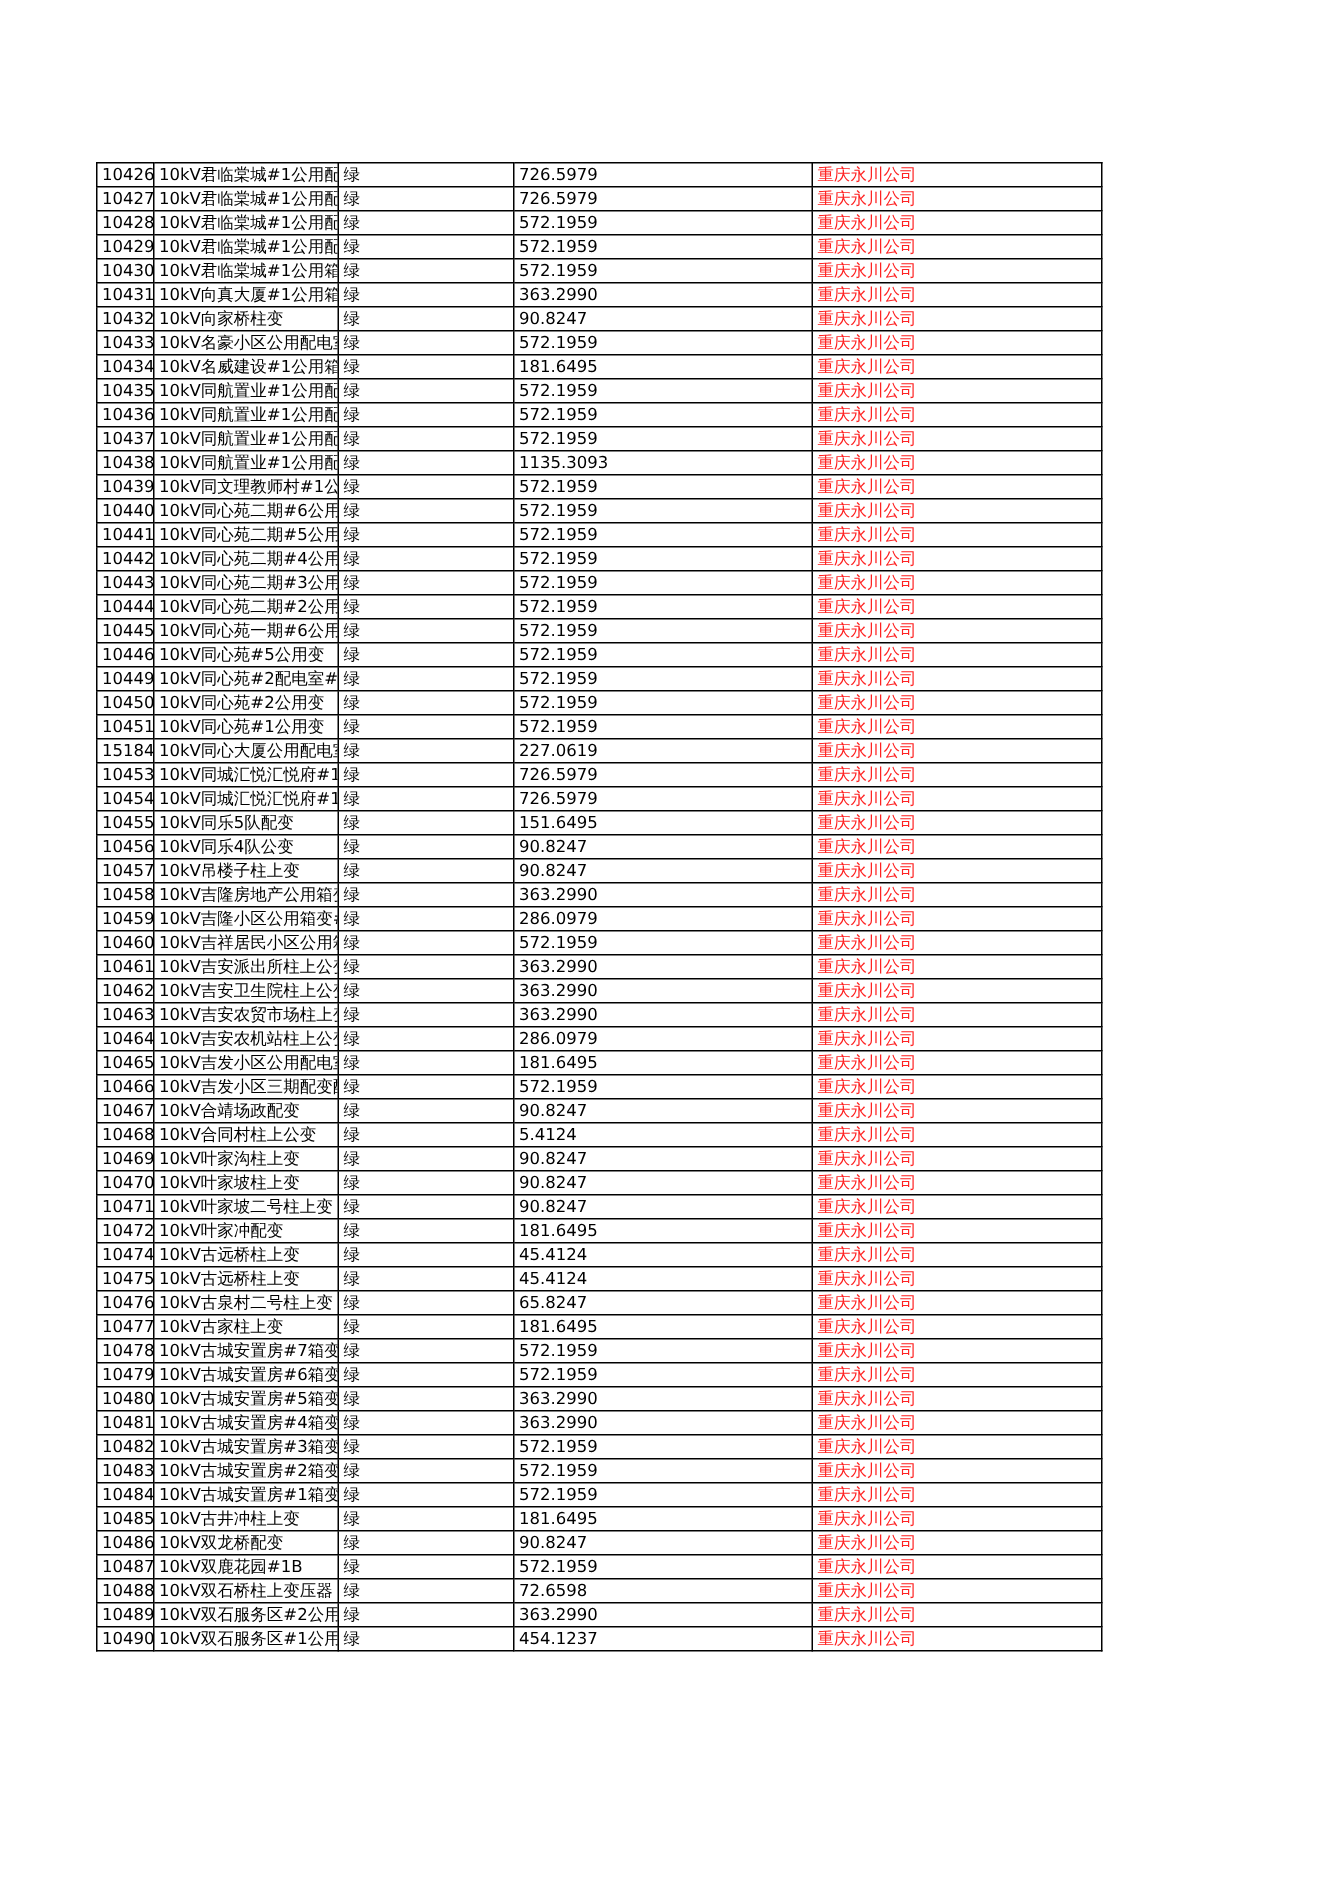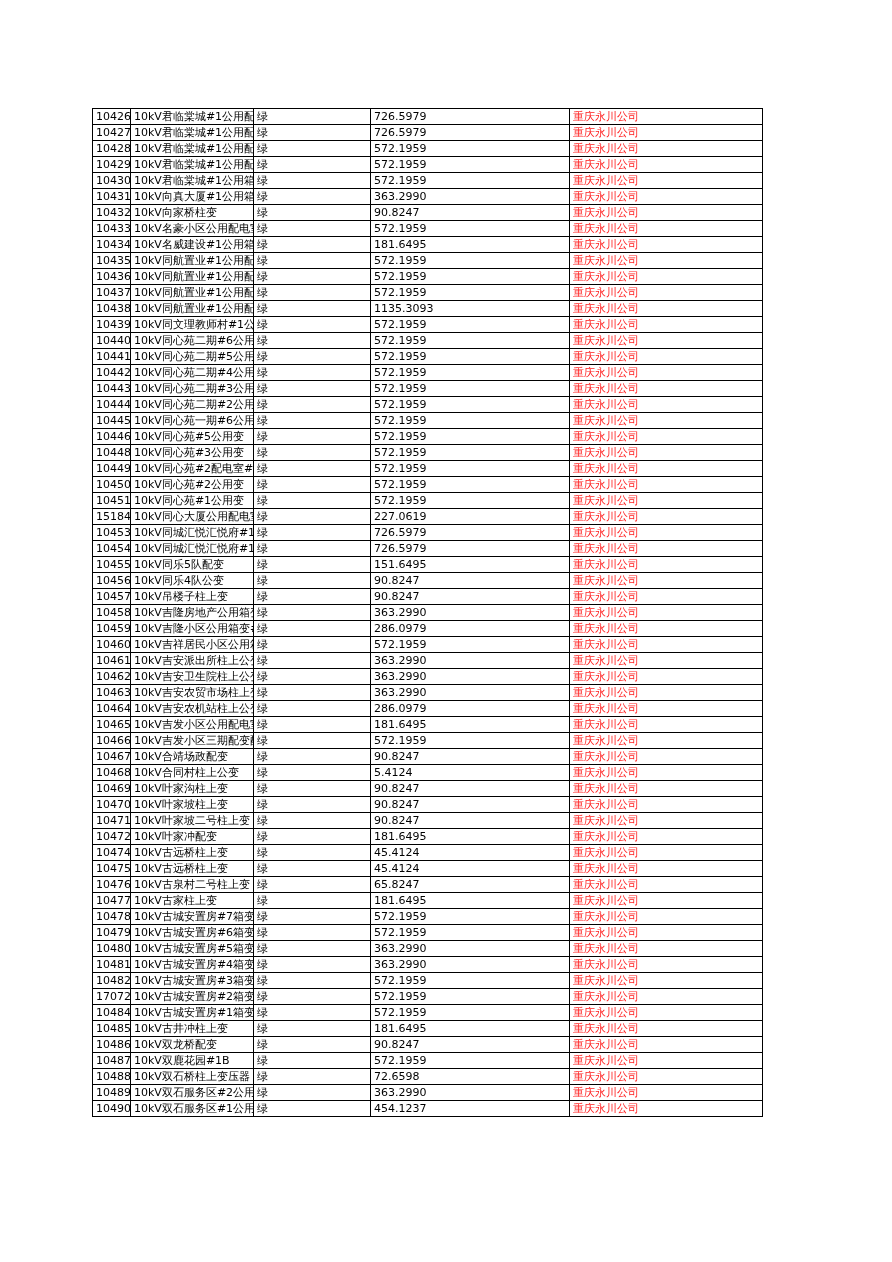--- a/index.html
+++ b/index.html
@@ -14,21 +14,21 @@
     position: relative;
     overflow: hidden;
   }
   .page {
     position: absolute;
     inset: 0;
     background: #ffffff;
   }
   .data-table {
     position: absolute;
-    left: 92px;
+    left: 64px;
     top: 108px;
     border-collapse: collapse;
     table-layout: fixed;
     font-size: 11px;
     color: #000000;
     width: 647px;
   }
   .data-table td {
     border: 1px solid #000000;
     height: 15px;
@@ -191,27 +191,20 @@
     <td class="col-company" style="color: rgb(255, 34, 34);">重庆永川公司</td>
   </tr>
         <tr>
     <td class="col-id">10446</td>
     <td class="col-name">10kV同心苑#5公用变</td>
     <td class="col-status">绿</td>
     <td class="col-value">572.1959</td>
     <td class="col-company" style="color: rgb(255, 34, 34);">重庆永川公司</td>
   </tr>
         <tr>
-    <td class="col-id">10448</td>
-    <td class="col-name">10kV同心苑#3公用变</td>
-    <td class="col-status">绿</td>
-    <td class="col-value">572.1959</td>
-    <td class="col-company" style="color: rgb(255, 34, 34);">重庆永川公司</td>
-  </tr>
-        <tr>
     <td class="col-id">10449</td>
     <td class="col-name">10kV同心苑#2配电室#1配</td>
     <td class="col-status">绿</td>
     <td class="col-value">572.1959</td>
     <td class="col-company" style="color: rgb(255, 34, 34);">重庆永川公司</td>
   </tr>
         <tr>
     <td class="col-id">10450</td>
     <td class="col-name">10kV同心苑#2公用变</td>
     <td class="col-status">绿</td>
@@ -429,21 +422,21 @@
     <td class="col-company" style="color: rgb(255, 34, 34);">重庆永川公司</td>
   </tr>
         <tr>
     <td class="col-id">10482</td>
     <td class="col-name">10kV古城安置房#3箱变#</td>
     <td class="col-status">绿</td>
     <td class="col-value">572.1959</td>
     <td class="col-company" style="color: rgb(255, 34, 34);">重庆永川公司</td>
   </tr>
         <tr>
-    <td class="col-id">17072</td>
+    <td class="col-id">10483</td>
     <td class="col-name">10kV古城安置房#2箱变#</td>
     <td class="col-status">绿</td>
     <td class="col-value">572.1959</td>
     <td class="col-company" style="color: rgb(255, 34, 34);">重庆永川公司</td>
   </tr>
         <tr>
     <td class="col-id">10484</td>
     <td class="col-name">10kV古城安置房#1箱变#</td>
     <td class="col-status">绿</td>
     <td class="col-value">572.1959</td>

